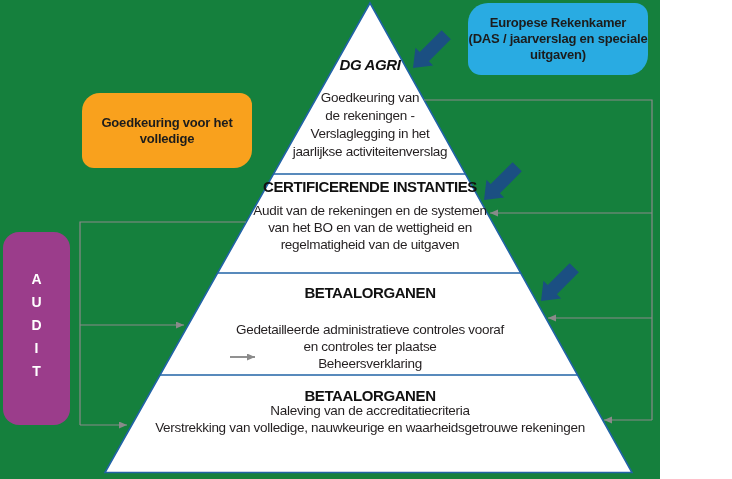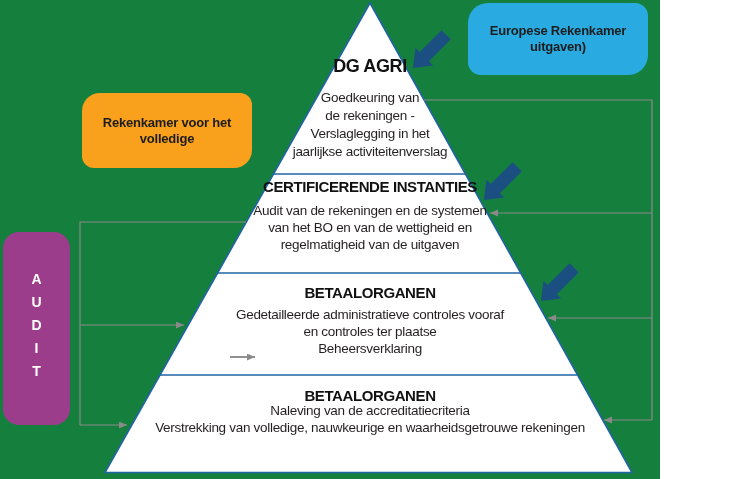--- a/index.html
+++ b/index.html
@@ -18,26 +18,26 @@
   .eca-box{left:468px;top:3px;width:180px;height:72px;background:#29ABE2;border-radius:20px 13px 20px 13px;}
   .bb-box{left:82px;top:93px;width:170px;height:75px;background:#F9A11D;border-radius:18px 12px 18px 12px;}
   .vlabel{
     display:flex;justify-content:center;align-items:center;font-weight:bold;
     writing-mode:vertical-lr;text-orientation:upright;
   }
   .audit-left{left:3px;top:232px;width:67px;height:193px;background:#9B3D8B;border-radius:16px;
     color:#ffffff;font-size:14px;letter-spacing:7px;}
   .audit-right{left:665px;top:172px;width:64px;height:180px;background:#A8B122;border-radius:16px;
     color:#1a1a1a;font-size:13px;letter-spacing:3px;}
-  .t1-title{left:300px;top:56px;width:140px;font-size:18px;}
+  .t1-title{left:300px;top:56px;width:140px;font-size:15px;font-style:italic;}
   .t1-body{left:240px;top:89px;width:260px;line-height:18px;}
   .t2-title{left:220px;top:178px;width:300px;}
   .t2-body{left:200px;top:202px;width:340px;}
   .t3-title{left:260px;top:284px;width:220px;}
-  .t3-body{left:170px;top:306px;width:400px;}
+  .t3-body{left:170px;top:321px;width:400px;}
   .t4-title{left:260px;top:387px;width:220px;}
   .t4-body{left:136px;top:402px;width:468px;}
 </style>
 </head>
 <body>
 
 <div id="canvas">
 
   <svg id="diagram-svg" width="732" height="479" viewBox="0 0 732 479">
     <defs>
@@ -63,25 +63,26 @@
 
     <line x1="230" y1="357" x2="255" y2="357" stroke="#555555" stroke-width="1.3" marker-end="url(#garr)"></line>
 
     <use href="#navArrow" transform="translate(413,68) rotate(-45)"></use>
     <use href="#navArrow" transform="translate(484,200) rotate(-45)"></use>
     <use href="#navArrow" transform="translate(541,301) rotate(-45)"></use>
   </svg>
 
   <div class="abs callout eca-box">
     <span>Europese Rekenkamer</span>
+    <span>(DAS / jaarverslag en speciale</span>
     <span>uitgaven)</span>
   </div>
 
   <div class="abs callout bb-box">
-    <span>Rekenkamer voor het</span>
+    <span>Goedkeuring voor het</span>
     <span>volledige</span>
   </div>
 
   <div class="abs vlabel audit-left">
     <span>AUDIT</span>
   </div>
 
   <div class="abs vlabel audit-right">
     <span>AUDIT</span>
   </div>

